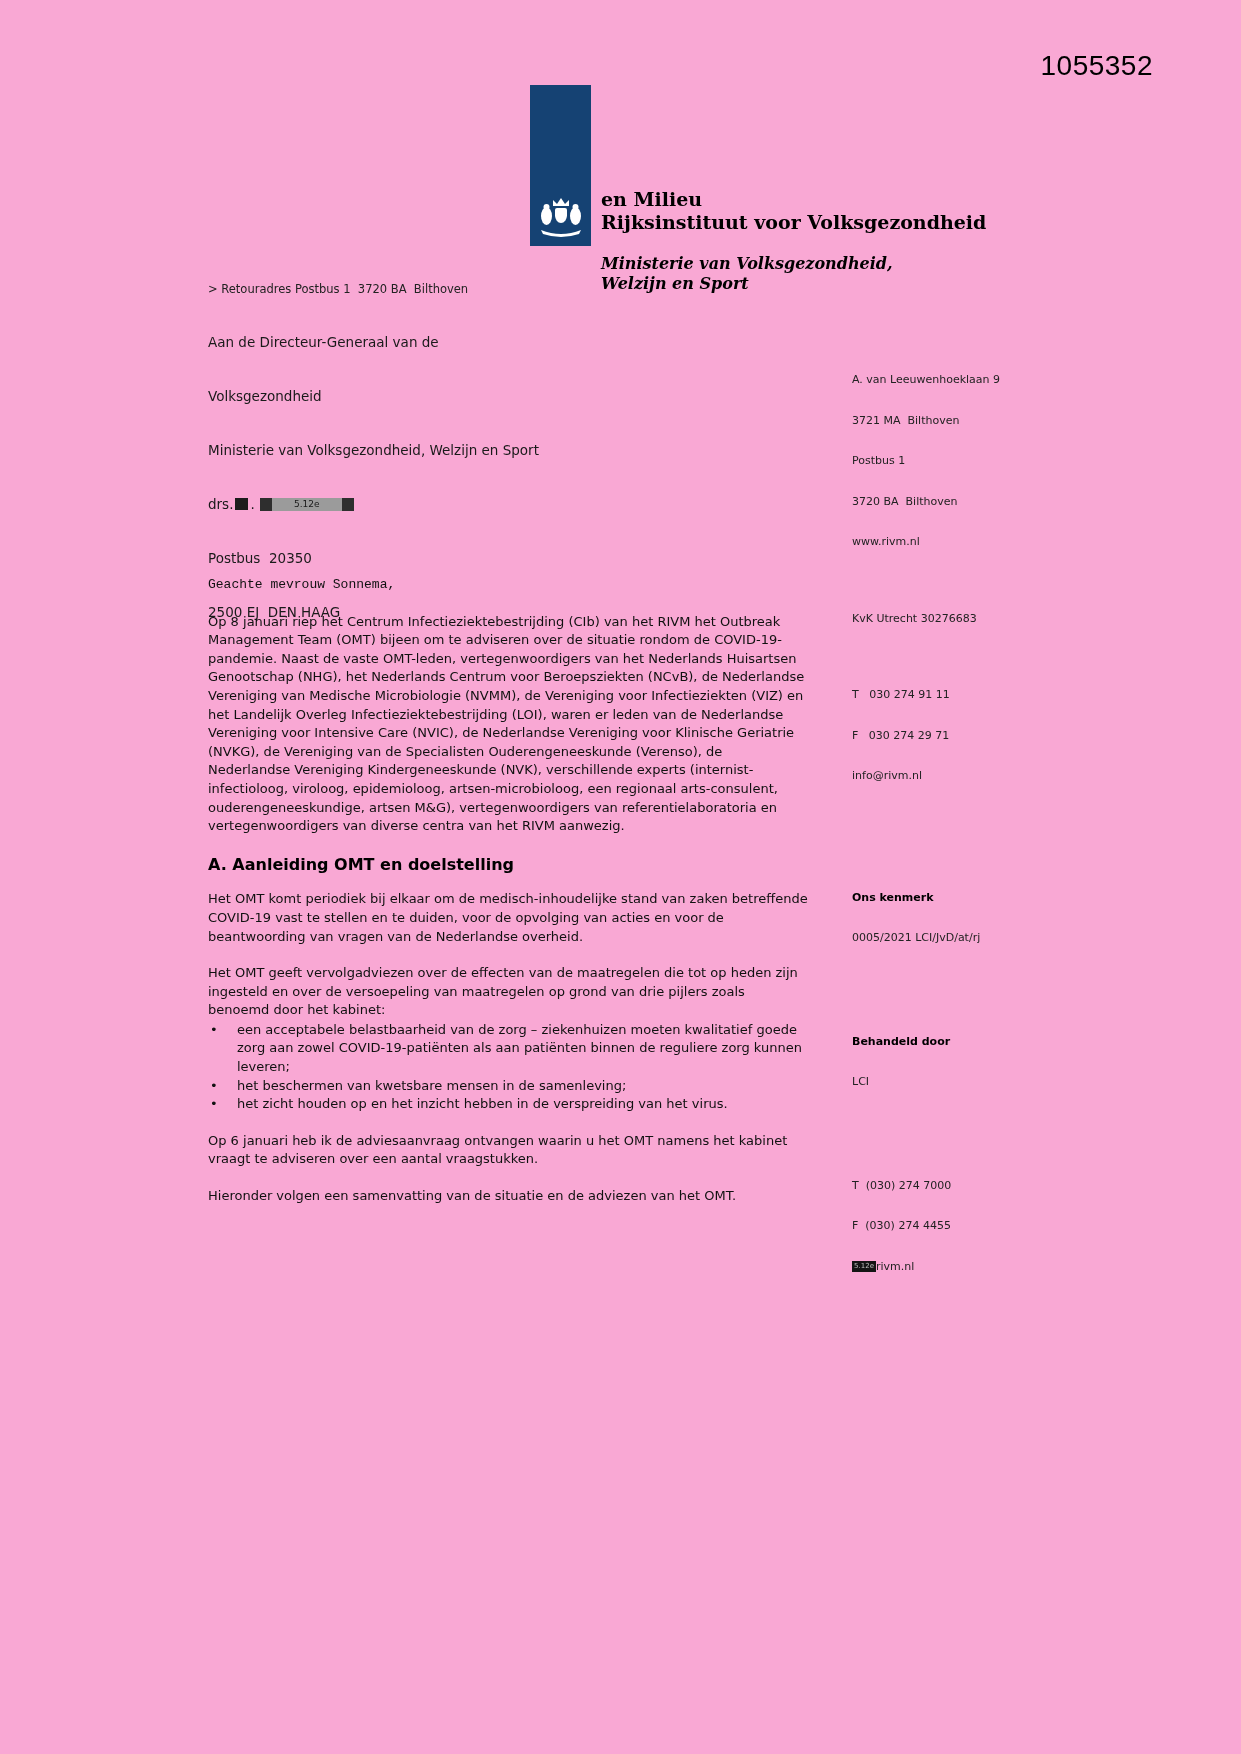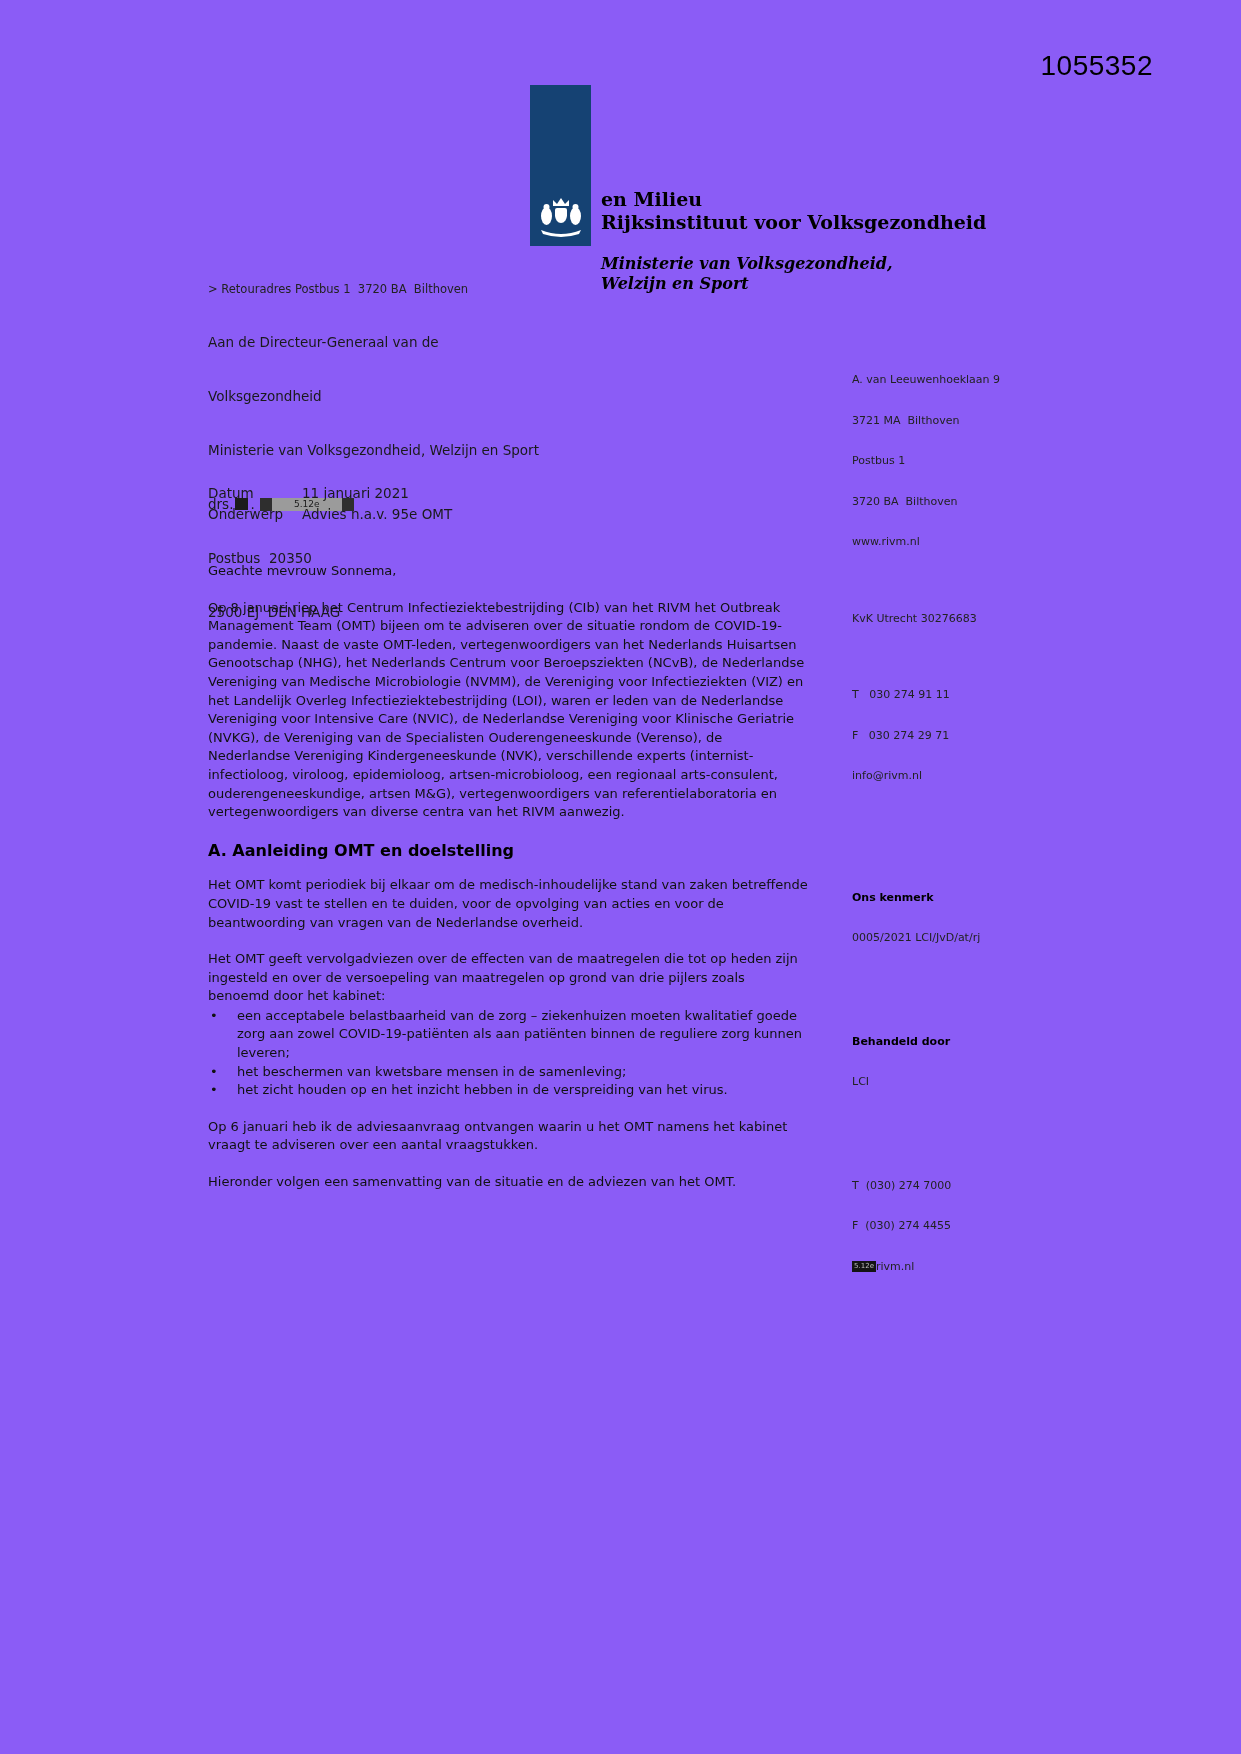--- a/index.html
+++ b/index.html
@@ -1,20 +1,20 @@
 <!DOCTYPE html>
 <html><head>
 <meta charset="utf-8">
 <style>
   * { margin:0; padding:0; box-sizing:border-box; }
   html,body { background:#ffffff; }
   .page {
     position:relative;
     width:1241px; height:1754px;
-    background:#8b5cf6;
+    background:#f9a8d4;
     font-family:"DejaVu Sans", sans-serif;
     color:#1a1a1a;
     overflow:hidden;
   }
   .doc-number {
     position:absolute; top:50px; right:88px;
     font-family:"Liberation Sans", sans-serif;
     font-size:28px; color:#000; letter-spacing:0.5px;
   }
   
@@ -73,21 +73,21 @@
   
   .meta { position:absolute; left:208px; top:483px; font-size:13.5px; }
   .meta .row { display:flex; line-height:21px; }
   .meta .lbl { width:94px; }
   
   .body {
     position:absolute; left:208px; top:560px; width:600px;
     font-size:13px; line-height:18.6px; color:#111;
   }
   .body p { margin-top:18px; }
-  .body .salutation { margin-top:2px; }
+  .body .salutation { margin-top:16px;font-family:Liberation Mono, monospace; }
   .heading {
     margin-top:20px;
     font-size:16px; font-weight:bold; color:#000;
   }
   .body p.tight { margin-top:16px; }
   .bullets { list-style:none; margin-top:1px; }
   .bullets li { position:relative; padding-left:29px; }
   .bullets .dot { position:absolute; left:2px; top:0; }
   .bullets .dot::before { content:"\2022"; }
 </style>
@@ -158,30 +158,20 @@
       <div><b>Behandeld door</b></div>
       <div>LCI</div>
     </div>
     <div class="blk">
       <div>T  (030) 274 7000</div>
       <div>F  (030) 274 4455</div>
       <div><span class="redact-sm2">5.12e</span><span>rivm.nl</span></div>
     </div>
   </div>
 
-  <div class="meta">
-    <div class="row">
-      <span class="lbl">Datum</span>
-      <span>11 januari 2021</span>
-    </div>
-    <div class="row">
-      <span class="lbl">Onderwerp</span>
-      <span>Advies n.a.v. 95e OMT</span>
-    </div>
-  </div>
 
   <div class="body">
     <p class="salutation">Geachte mevrouw Sonnema,</p>
     <p>Op 8 januari riep het Centrum Infectieziektebestrijding (CIb) van het RIVM het Outbreak Management Team (OMT) bijeen om te adviseren over de situatie rondom de COVID-19-pandemie. Naast de vaste OMT-leden, vertegenwoordigers van het Nederlands Huisartsen Genootschap (NHG), het Nederlands Centrum voor Beroepsziekten (NCvB), de Nederlandse Vereniging van Medische Microbiologie (NVMM), de Vereniging voor Infectieziekten (VIZ) en het Landelijk Overleg Infectieziektebestrijding (LOI), waren er leden van de Nederlandse Vereniging voor Intensive Care (NVIC), de Nederlandse Vereniging voor Klinische Geriatrie (NVKG), de Vereniging van de Specialisten Ouderengeneeskunde (Verenso), de Nederlandse Vereniging Kindergeneeskunde (NVK), verschillende experts (internist-infectioloog, viroloog, epidemioloog, artsen-microbioloog, een regionaal arts-consulent, ouderengeneeskundige, artsen M&amp;G), vertegenwoordigers van referentielaboratoria en vertegenwoordigers van diverse centra van het RIVM aanwezig.</p>
     <h2 class="heading">A. Aanleiding OMT en doelstelling</h2>
     <p class="tight">Het OMT komt periodiek bij elkaar om de medisch-inhoudelijke stand van zaken betreffende COVID-19 vast te stellen en te duiden, voor de opvolging van acties en voor de beantwoording van vragen van de Nederlandse overheid.</p>
     <p>Het OMT geeft vervolgadviezen over de effecten van de maatregelen die tot op heden zijn ingesteld en over de versoepeling van maatregelen op grond van drie pijlers zoals benoemd door het kabinet:</p>
     <ul class="bullets">
       <li><span class="dot"></span><span>een acceptabele belastbaarheid van de zorg – ziekenhuizen moeten kwalitatief goede zorg aan zowel COVID-19-patiënten als aan patiënten binnen de reguliere zorg kunnen leveren;</span></li>
       <li><span class="dot"></span><span>het beschermen van kwetsbare mensen in de samenleving;</span></li>

